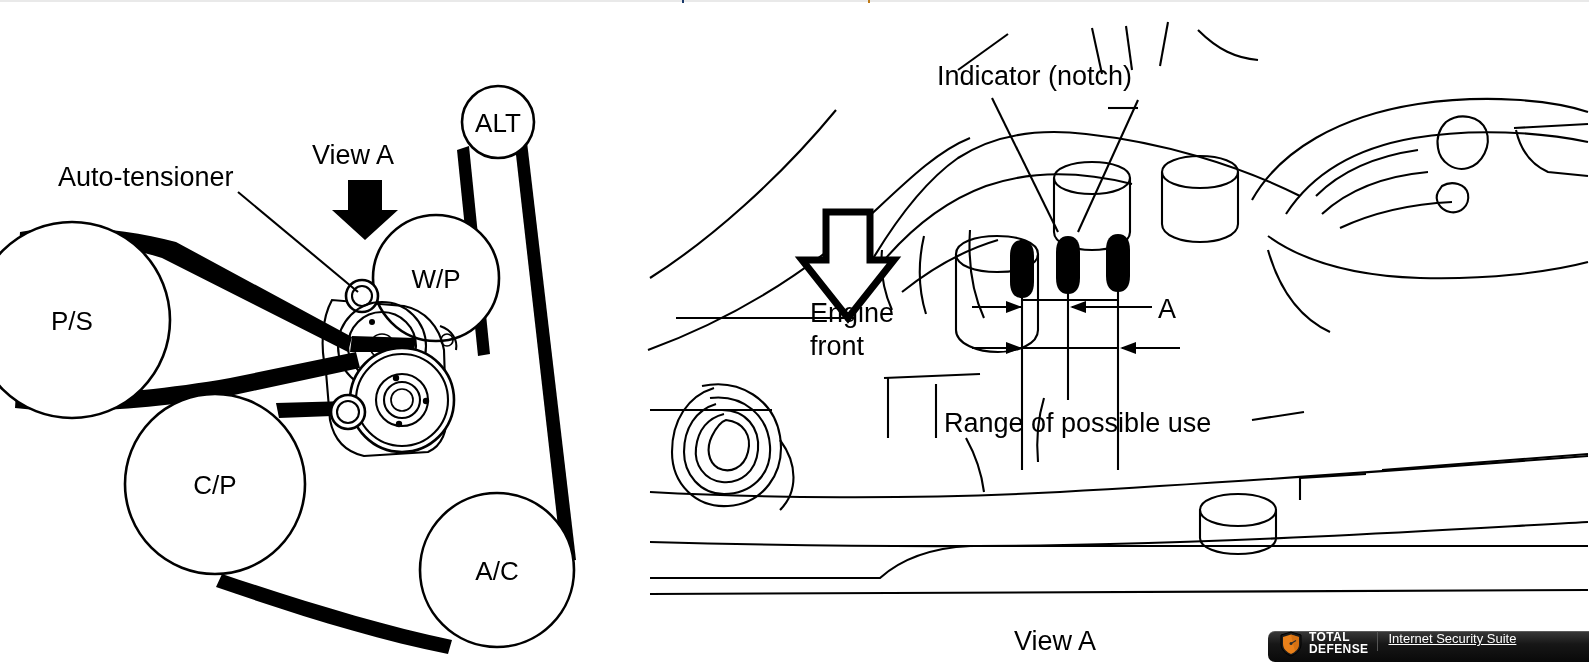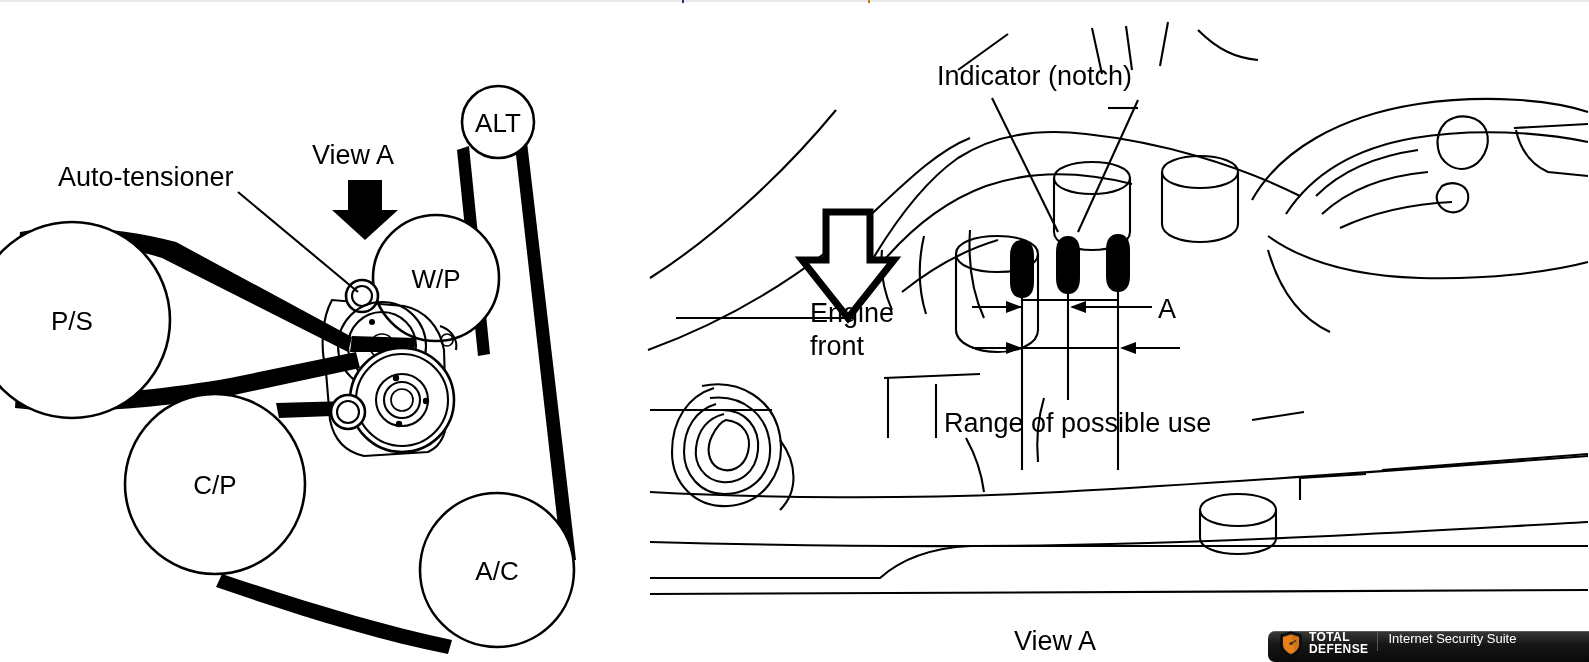--- a/index.html
+++ b/index.html
@@ -43,21 +43,21 @@
   }
   #td-bar .wordmark{
     margin-left:6px;line-height:1.0;color:#ffffff;
     font-weight:bold;font-size:12px;letter-spacing:.4px;
   }
   #td-bar .wordmark span{display:block;}
   #td-bar .divider{
     width:1px;height:20px;background:#555;margin:0 10px 0 9px;flex:0 0 auto;
   }
   #td-bar .suite{
-    color:#fff;font-size:13px;white-space:nowrap;
+    color:#fff;font-size:13px;white-space:nowrap;text-decoration:underline;
   }
   #td-bar .minim{
     position:absolute;right:-9px;top:50%;transform:translateY(-50%);
     width:22px;height:22px;border-radius:50%;
     background:linear-gradient(180deg,#6e6e6e,#2a2a2a);
     border:1px solid #111;
   }
 </style>
 </head>
 <body>

